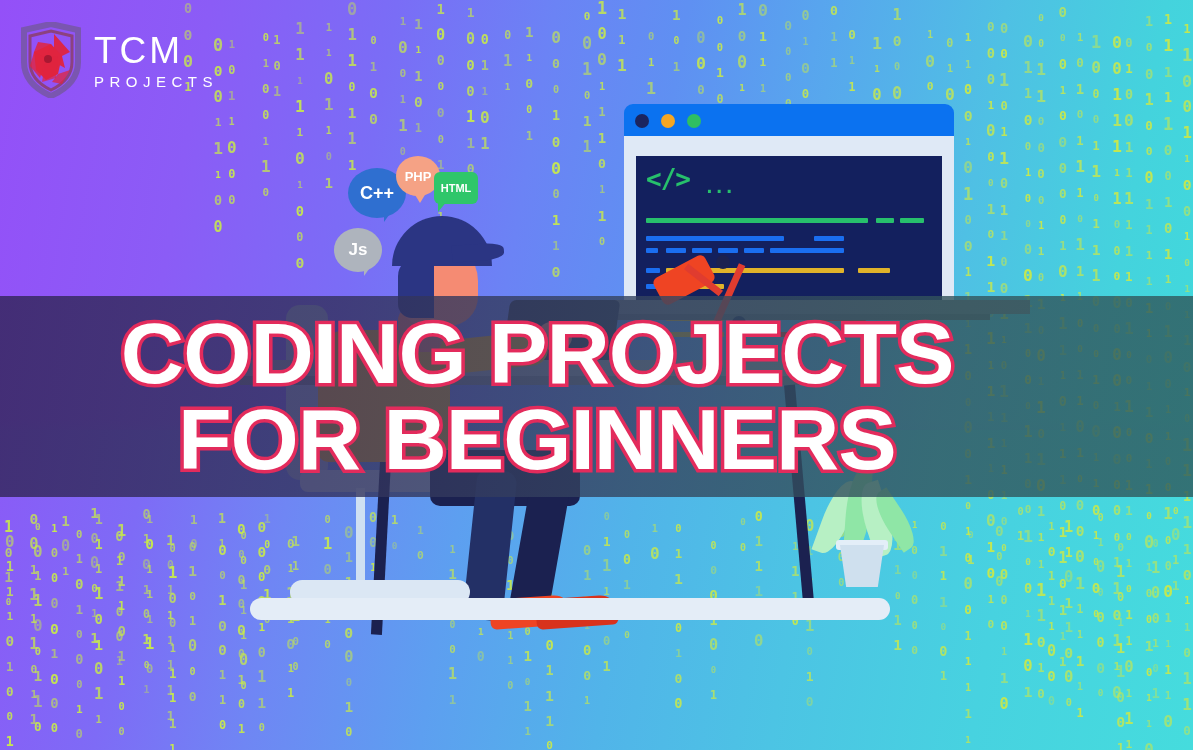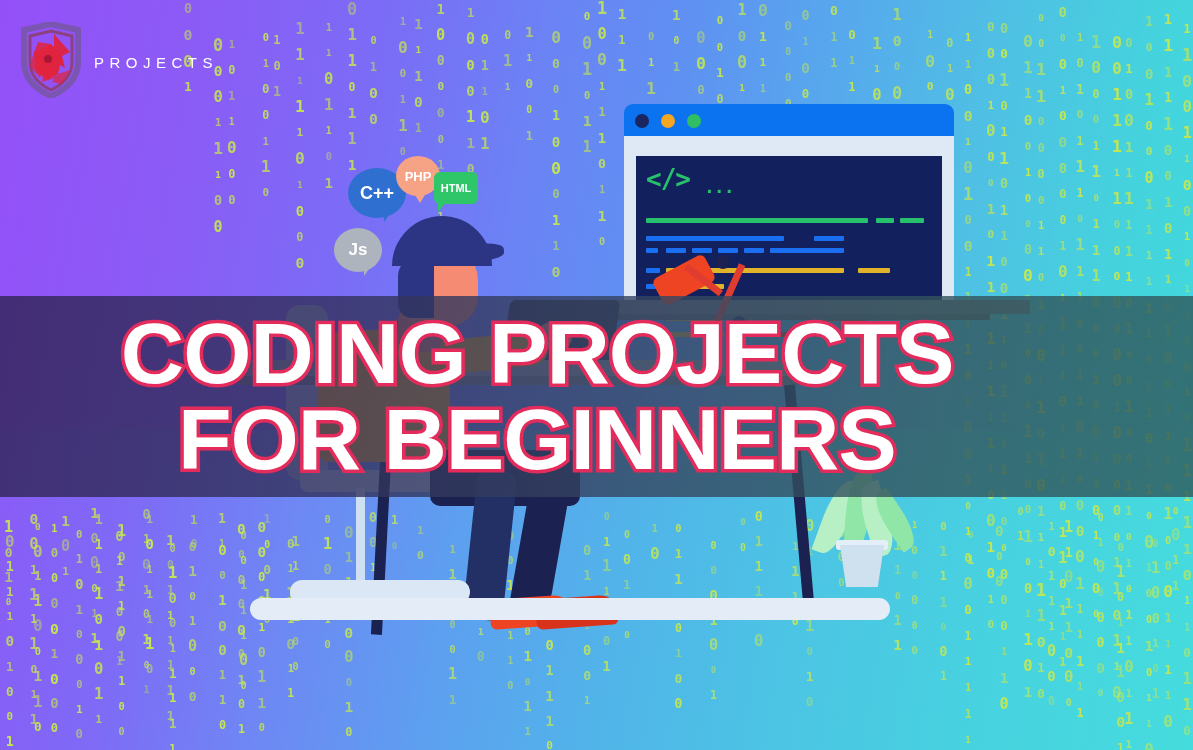--- a/index.html
+++ b/index.html
@@ -1420,17 +1420,18 @@
           <path d="M33 22 L44 34 L40 52 L28 58 L18 48 L16 30 Z"></path>
           <path d="M16 30 L28 36 L22 56 L12 44 Z" opacity=".8"></path>
           <path d="M28 36 L40 34 L38 56 L24 60 Z" opacity=".7"></path>
           <path d="M20 20 L33 22 L28 36 L16 30 Z" opacity=".85"></path>
           <path d="M40 52 L52 48 L44 62 L34 60 Z" opacity=".75"></path>
         </g>
         <circle cx="30" cy="37" r="4" fill="#a81832"></circle>
       </svg>
     </div>
     <div class="logo-txt">
+      <span class="logo-tcm">TCM</span>
       <span class="logo-sec">PROJECTS</span>
     </div>
   </div>
 
 </div>
 
 </body></html>

